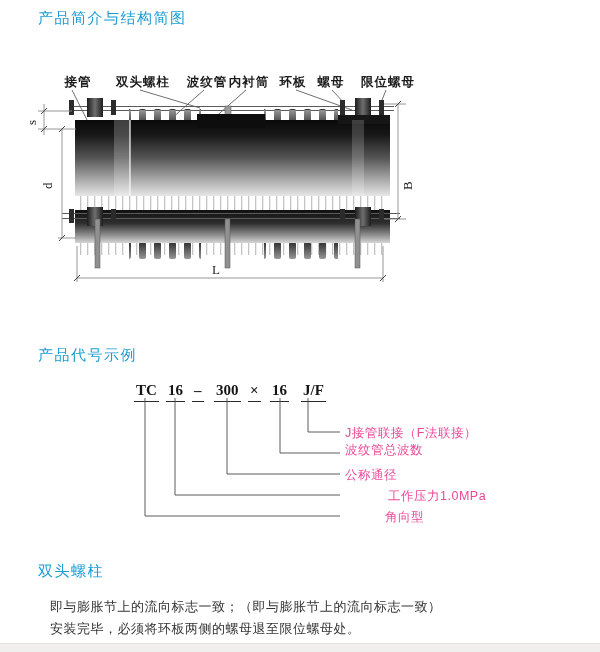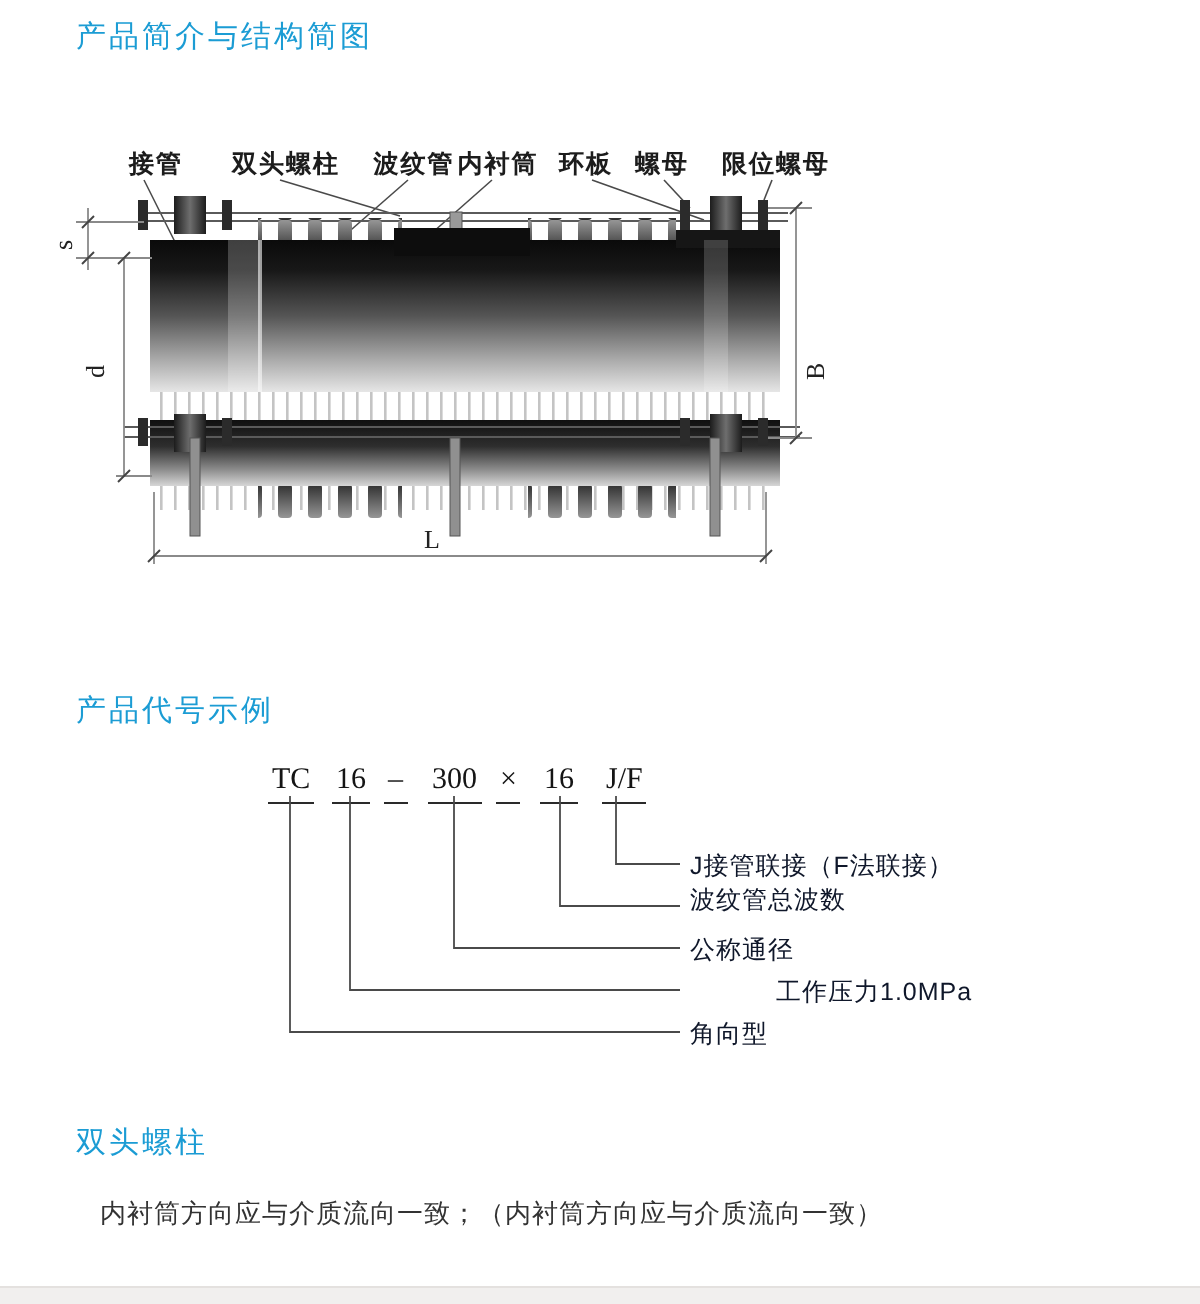--- a/index.html
+++ b/index.html
@@ -20,32 +20,32 @@
     font-family:"Liberation Sans",sans-serif;}
   .dim-label{font-size:13px;fill:#222;font-family:"Liberation Serif",serif;}
   .leader{stroke:#4a4a4a;stroke-width:0.8;fill:none;}
   .dimline{stroke:#8a8a8a;stroke-width:0.9;fill:none;}
   .tick{stroke:#444;stroke-width:1;}
   .rodline{stroke:#5a5a5a;stroke-width:1;}
 
   
   .tok{
     position:absolute;top:382px;font-family:"Liberation Serif",serif;
-    font-size:15px;font-weight:400;color:#151515;
+    font-size:15px;font-weight:700;color:#151515;
     border-bottom:1.2px solid #2a2a2a;padding:0 2px 2px 2px;
   }
   #tok-0{left:134px;} #tok-1{left:166px;} #tok-2{left:192px;}
   #tok-3{left:214px;} #tok-4{left:248px;} #tok-5{left:270px;} #tok-6{left:301px;}
   #code-tree{position:absolute;left:0;top:396px;}
   .callout{
-    position:absolute;left:345px;font-size:12.5px;color:#0f172a;
+    position:absolute;left:345px;font-size:12.5px;color:#ec4899;
     letter-spacing:0.5px;white-space:nowrap;
   }
   #callout-0{top:425px;} #callout-1{top:442px;} #callout-2{top:467px;}
-  #callout-3{top:488px;margin-left:43px;} #callout-4{top:509px;}
+  #callout-3{top:488px;margin-left:43px;} #callout-4{top:509px;margin-left:40px;}
 
   
   #install-text{
     position:absolute;left:50px;top:596px;font-size:13px;color:#333;
     line-height:22px;letter-spacing:0.5px;
   }
   #footer-strip{
     position:absolute;left:0;bottom:0;width:600px;height:8px;
     background:#f1efee;border-top:1px solid #e4e1df;
   }
@@ -223,16 +223,17 @@
 
 <div id="callout-0" class="callout">J接管联接（F法联接）</div>
 <div id="callout-1" class="callout">波纹管总波数</div>
 <div id="callout-2" class="callout">公称通径</div>
 <div id="callout-3" class="callout">工作压力1.0MPa</div>
 <div id="callout-4" class="callout">角向型</div>
 
 <div id="title-install" class="sec-title">双头螺柱</div>
 
 <div id="install-text">
-  <div>内衬筒方向应与介质流向一致；（内衬筒方向应与介质流向一致）</div>
+  <div>即与膨胀节上的流向标志一致；（即与膨胀节上的流向标志一致）</div>
+  <div>安装完毕，必须将环板两侧的螺母退至限位螺母处。</div>
 </div>
 
 <div id="footer-strip"></div>
 
 </body></html>

